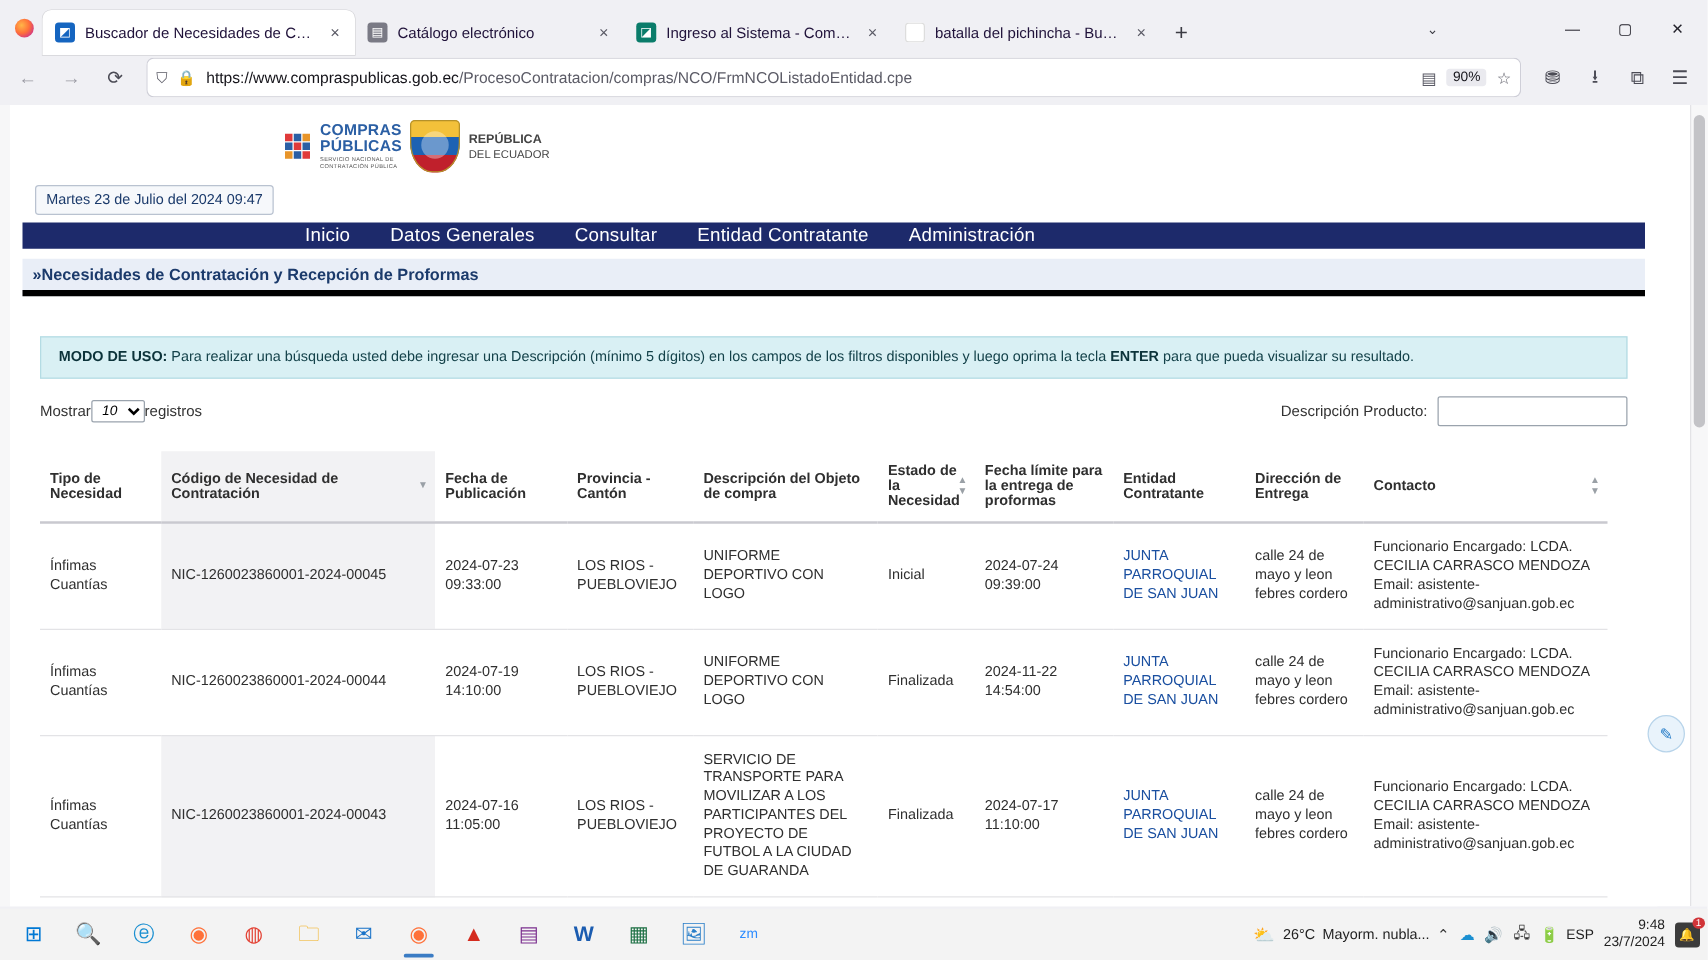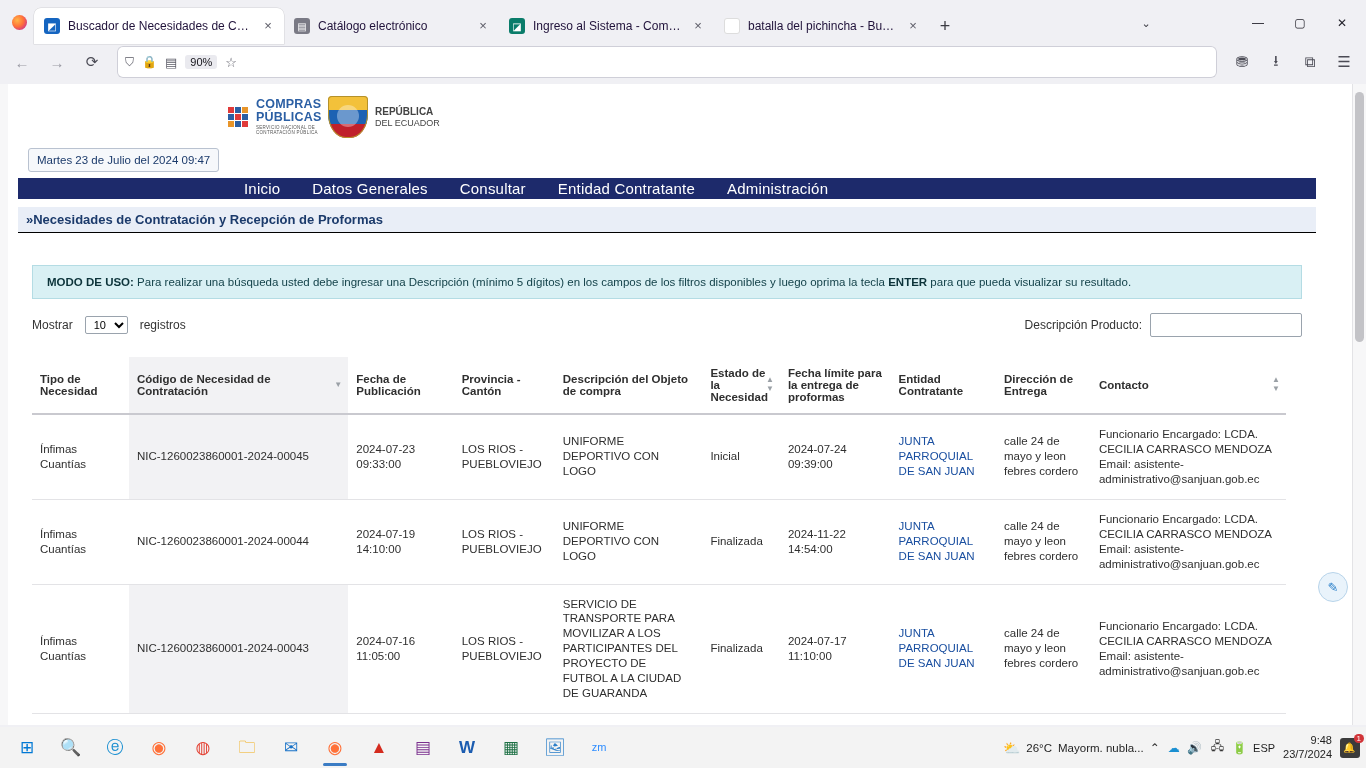--- a/index.html
+++ b/index.html
@@ -82,28 +82,28 @@
   .infobar { display:flex; align-items:center; padding:4px 20px 6px 20px; }
   .datebox { border:1px solid #b9c2d0; background:#f6f8fb; border-radius:3px; font-size:11.5px; color:#1b3a6b; padding:5px 8px; }
   .userinfo { flex:1; text-align:right; font-size:11.5px; color:#333; }
   .userinfo b { color:#111; }
   .userinfo a { color:#1a4fa0; text-decoration:underline; }
 
   .menubar { background:#1d2a6b; height:21px; display:flex; align-items:center; margin:0 10px; }
   .menubar .mi { color:#fff; font-size:15px; padding:0 16px; line-height:21px; letter-spacing:.2px; }
   .menubar .mi:first-child { margin-left:210px; }
 
-  .crumbbar { background:#e9eef7; border-bottom:1px solid #000000; margin:8px 10px 0 10px; padding:5px 8px; }
+  .crumbbar { background:#e9eef7; border-bottom:5px solid #000000; margin:8px 10px 0 10px; padding:5px 8px; }
   .crumbbar .t { font-size:13px; font-weight:bold; color:#1b3a6b; }
 
   .notice { margin:32px 24px 14px 24px; background:#d9f0f4; border:1px solid #b4dce4; padding:10px 14px; font-size:11.5px; color:#14424a; }
   .notice b { color:#0c333a; }
 
   .controls { display:flex; align-items:center; margin:12px 24px 0 24px; font-size:12px; color:#333; }
-  .controls .sel { border:1px solid #9aa3ad; background:#fff; border-radius:2px; font-size:11px; padding:1px 4px; margin:0 12px; }
+  .controls .sel { border:1px solid #9aa3ad; background:#fff; border-radius:2px; font-size:11px; padding:1px 4px; margin:0 0;font-style:italic; }
   .controls .right { margin-left:auto; display:flex; align-items:center; gap:8px; }
   .controls .right input { width:152px; height:24px; border:1px solid #9aa3ad; border-radius:2px; }
 
   table.grid { margin:20px 24px 0 24px; width:1254px; border-collapse:collapse; }
   table.grid th {
     font-size:11.5px; color:#2f2f2f; text-align:left; font-weight:bold;
     padding:10px 8px; border-bottom:2px solid #c9c9cf; vertical-align:middle; position:relative;
   }
   table.grid th .sortic { position:absolute; right:6px; top:50%; transform:translateY(-50%); font-size:8px; color:#9aa0a6; line-height:1.1; text-align:center; }
   table.grid td {
@@ -178,20 +178,21 @@
   </div>
 
   <div class="navbar">
     <div class="navbtn dim">←</div>
     <div class="navbtn dim">→</div>
     <div class="navbtn">⟳</div>
 
     <div class="urlbar">
       <span class="shield">⛉</span>
       <span class="lock">🔒</span>
+      <span class="url"><span class="host">https://www.compraspublicas.gob.ec</span><span class="path">/ProcesoContratacion/compras/NCO/FrmNCOListadoEntidad.cpe</span></span>
       <span class="ico">▤</span>
       <span class="zoom">90%</span>
       <span class="ico">☆</span>
     </div>
 
     <div class="navright">
       <div class="navbtn">⛃</div>
       <div class="navbtn">⭳</div>
       <div class="navbtn">⧉</div>
       <div class="navbtn">☰</div>

